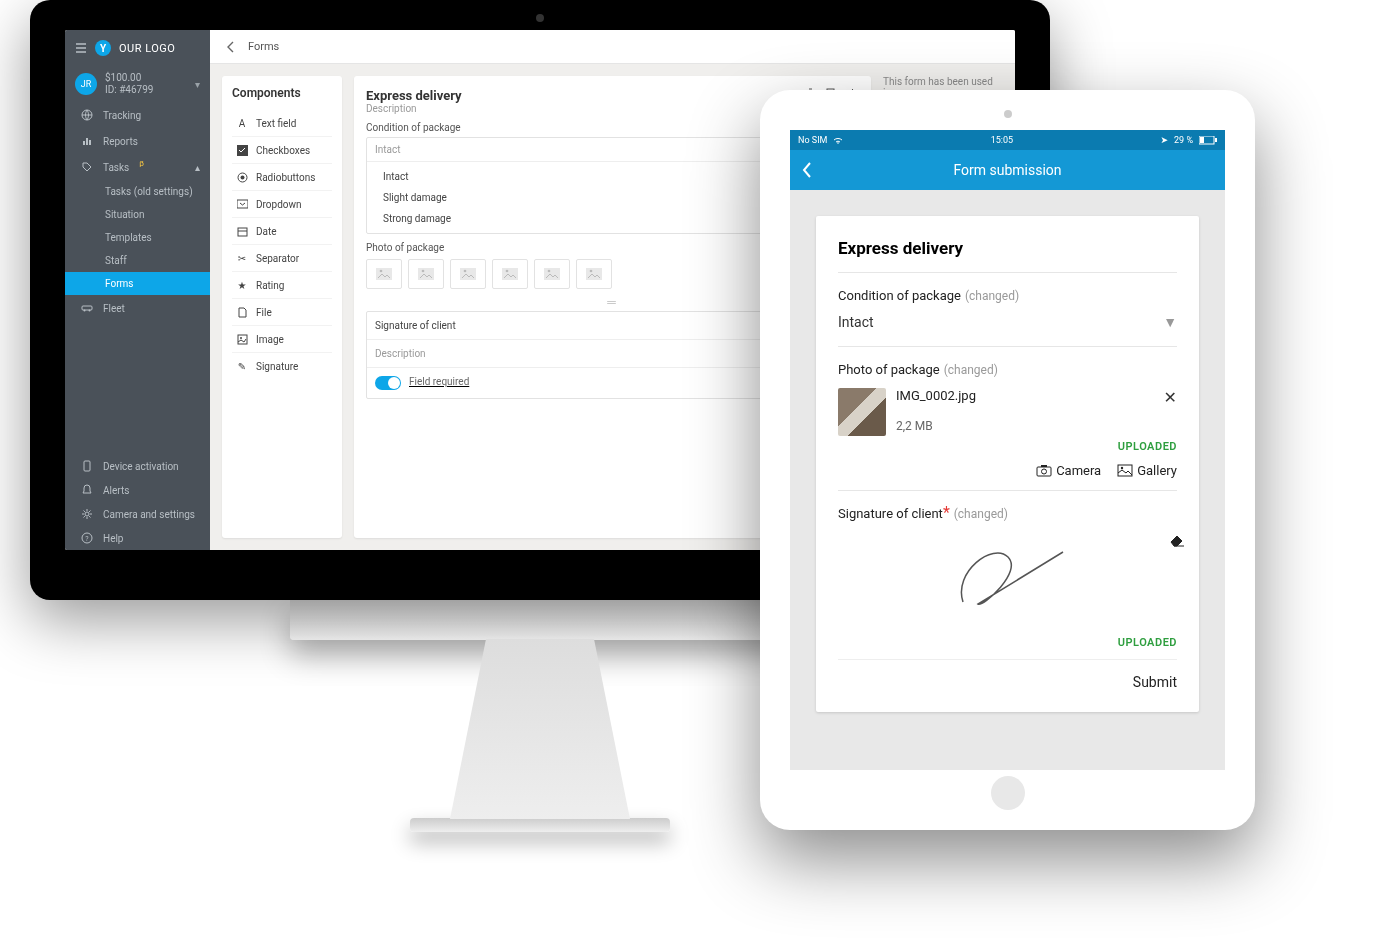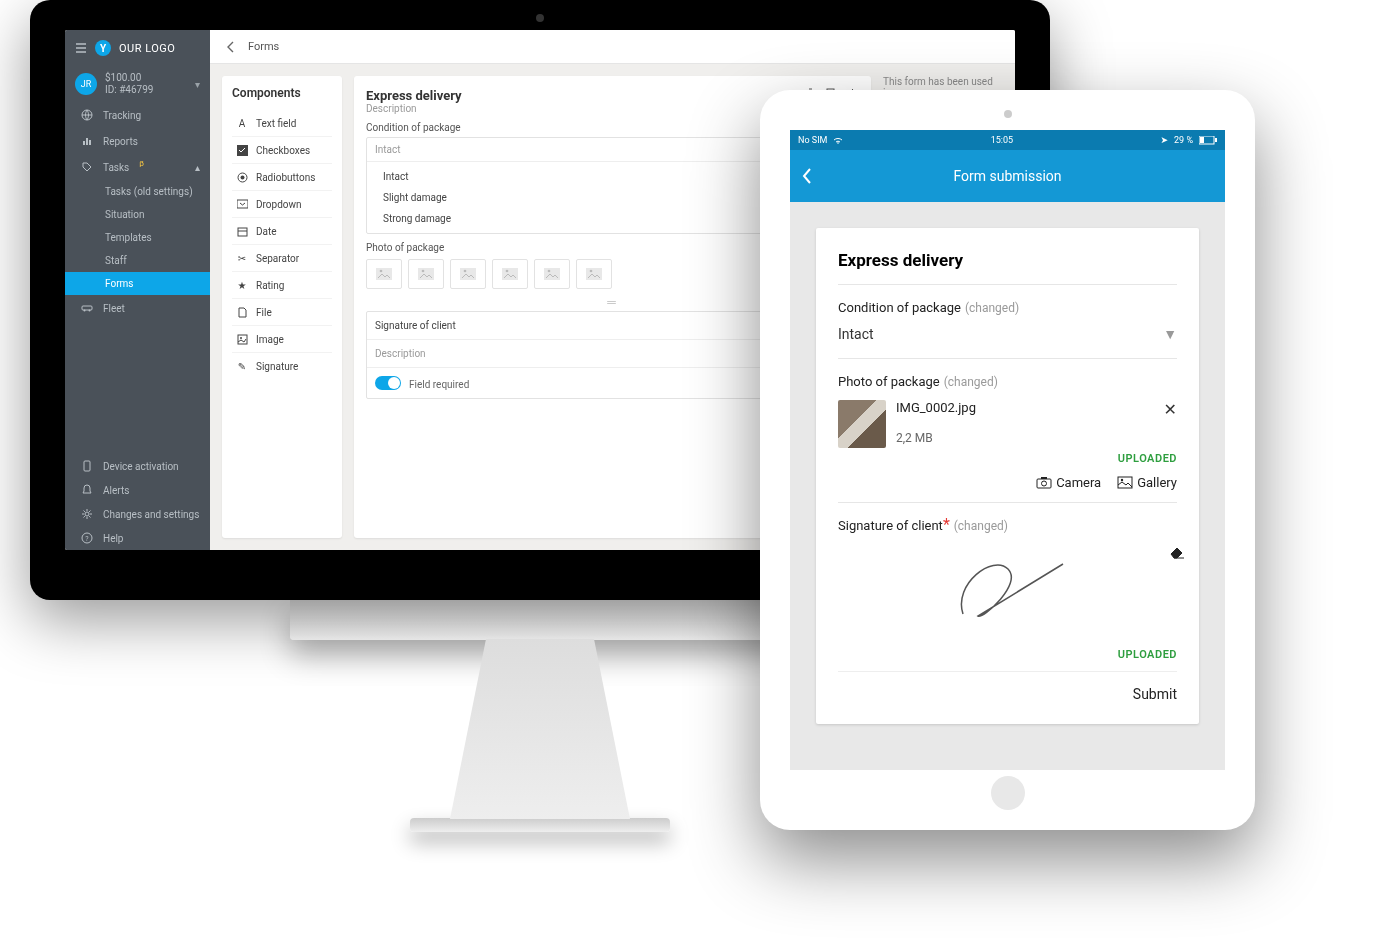--- a/index.html
+++ b/index.html
@@ -53,39 +53,39 @@
 .select-box { border: 1px solid #e2e2e2; border-radius: 2px; }
 .select-head { padding: 6px 8px; font-size: 10px; color: #9a9a9a; display: flex; justify-content: space-between; align-items: center; }
 .select-opts { border-top: 1px solid #eee; padding: 4px 0; }
 .select-opts div { padding: 5px 16px; font-size: 10px; color: #444; }
 .photo-row { display: flex; gap: 6px; margin-top: 6px; }
 .photo-slot { width: 36px; height: 30px; border: 1px solid #e2e2e2; border-radius: 2px; display: flex; align-items: center; justify-content: center; color: #c8c8c8; }
 .drag-handle { text-align: center; color: #bbb; font-size: 12px; letter-spacing: 2px; margin: 6px 0 2px; }
 .sig-block { border: 1px solid #e2e2e2; border-radius: 2px; margin-top: 2px; }
 .sig-block .row1 { padding: 8px; font-size: 10px; color: #444; border-bottom: 1px solid #eee; position:relative; }
 .sig-block .row2 { padding: 8px; font-size: 10px; color: #9a9a9a; border-bottom: 1px solid #eee; }
-.sig-block .row3 { padding: 8px; display: flex; align-items: flex-end; gap: 8px; }
+.sig-block .row3 { padding: 8px; display: flex; align-items: flex-start; gap: 8px; text-decoration: underline; }
 .toggle { width: 26px; height: 14px; background: #0da6e8; border-radius: 7px; position: relative; }
 .toggle::after { content: ""; position: absolute; right: 1px; top: 1px; width: 12px; height: 12px; background: #fff; border-radius: 50%; }
 .row3 .spacer { flex: 1; }
 
 .usage { flex: 0 0 120px; overflow: hidden; font-size: 10px; color: #888; }
 .usage h4 { margin-bottom: 8px; font-weight: normal; }
 .stat { display: flex; align-items: center; gap: 6px; padding: 3px 0; }
 .dot { width: 7px; height: 7px; border-radius: 50%; }
 .warn-row { display: flex; align-items: center; gap: 6px; margin-top: 14px; border-top: 1px solid #e5e5e5; padding-top: 8px; }
 
 
 .tablet { position: absolute; left: 760px; top: 90px; width: 495px; height: 740px; background: #fff; border-radius: 30px; box-shadow: 0 30px 70px rgba(0,0,0,.45); padding: 40px 30px 60px; }
 .tablet-camera { position: absolute; top: 20px; left: 50%; transform: translateX(-50%); width: 8px; height: 8px; background: #ccc; border-radius: 50%; }
 .tablet-home { position: absolute; bottom: 20px; left: 50%; transform: translateX(-50%); width: 34px; height: 34px; background: #e8e8e8; border-radius: 50%; }
 .tablet-screen { width: 100%; height: 100%; background: #e8e8e8; overflow: hidden; display: flex; flex-direction: column; }
 .statusbar { height: 20px; background: #0b7bb0; color: #fff; font-size: 9px; display: flex; align-items: center; padding: 0 8px; gap: 6px; }
 .statusbar .mid { flex: 1; text-align: center; }
-.navbar { height: 52px; background: #1498d5; color: #fff; display: flex; align-items: center; position: relative; }
+.navbar { height: 40px; background: #1498d5; color: #fff; display: flex; align-items: center; position: relative; }
 .navbar .back { position: absolute; left: 10px; font-size: 18px; }
 .navbar .title { flex: 1; text-align: center; font-size: 14px; }
 .mobile-body { flex: 1; padding: 26px; overflow: auto; }
 .card { background: #fff; border-radius: 2px; box-shadow: 0 1px 3px rgba(0,0,0,.15); padding: 22px; }
 .card h2 { font-size: 17px; margin-bottom: 14px; }
 .divider { height: 1px; background: #e6e6e6; margin: 12px 0; }
 .field-label { font-size: 13px; color: #222; }
 .changed { color: #9a9a9a; font-size: 12px; }
 .required { color: #e53935; }
 .m-select { display: flex; justify-content: space-between; align-items: center; padding: 10px 0 4px; font-size: 14px; color: #333; }
@@ -194,21 +194,21 @@
               </span>
             <span>Alerts</span>
           </div>
           <div class="sb-item">
             <span class="ico">
                 <svg width="12" height="12" viewBox="0 0 12 12">
                   <circle cx="6" cy="6" r="2" stroke="#b8bfc5" fill="none"></circle>
                   <path d="M6 1v2M6 9v2M1 6h2M9 6h2M2.5 2.5l1.4 1.4M8.1 8.1l1.4 1.4M2.5 9.5l1.4-1.4M8.1 3.9l1.4-1.4" stroke="#b8bfc5"></path>
                 </svg>
               </span>
-            <span>Changes and settings</span>
+            <span>Camera and settings</span>
           </div>
           <div class="sb-item">
             <span class="ico">
                 <svg width="12" height="12" viewBox="0 0 12 12">
                   <circle cx="6" cy="6" r="5" stroke="#b8bfc5" fill="none"></circle>
                   <text x="6" y="9" text-anchor="middle" fill="#b8bfc5" font-size="7">?</text>
                 </svg>
               </span>
             <span>Help</span>
           </div>

